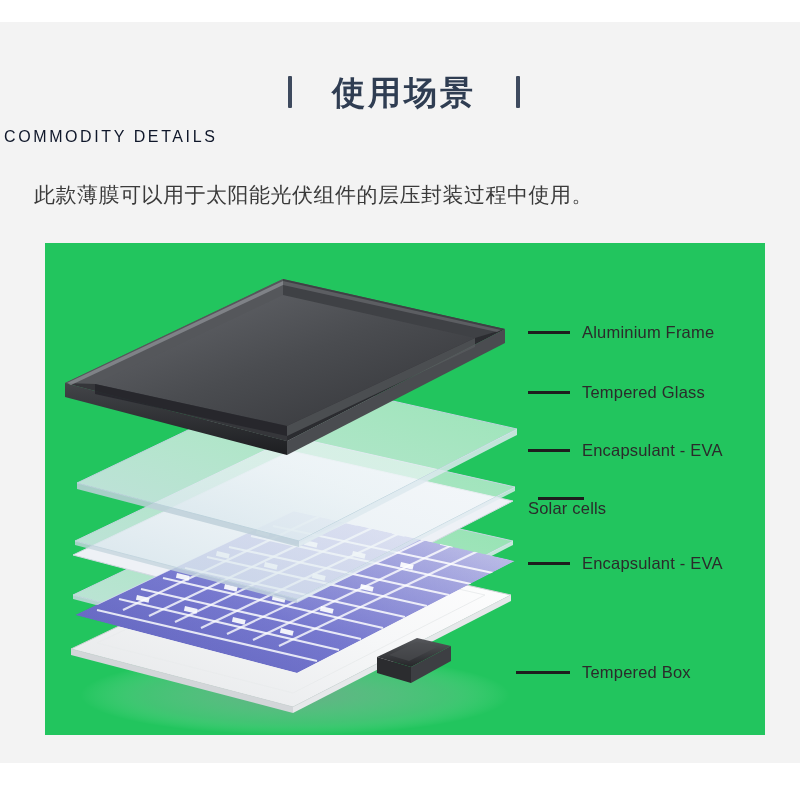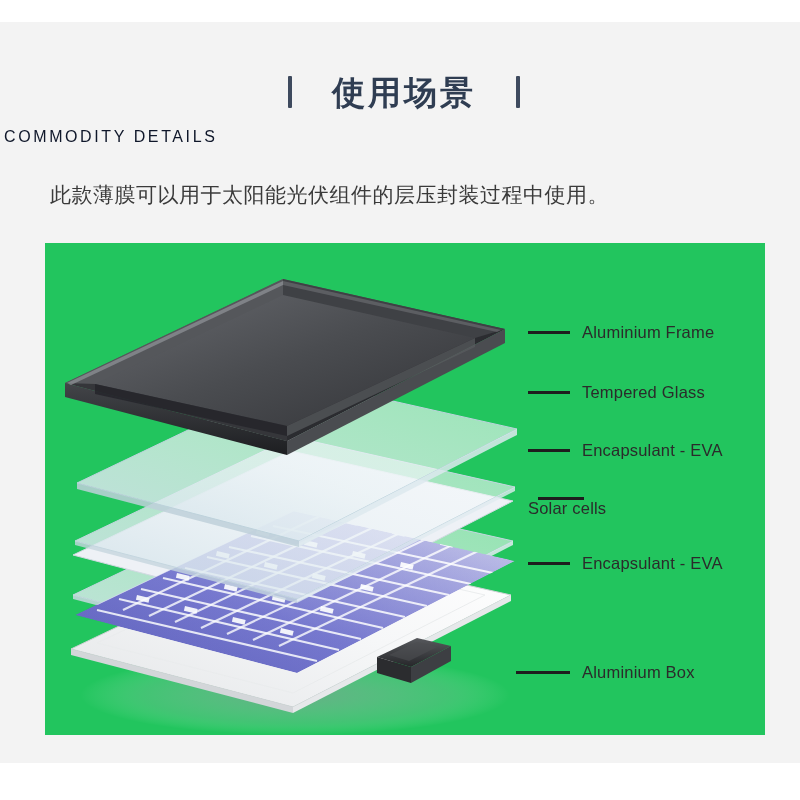--- a/index.html
+++ b/index.html
@@ -74,21 +74,20 @@
   
   #description {
     position: absolute;
     left: 34px;
     top: 180px;
     width: 730px;
     font-size: 21px;
     color: #3a3a3a;
     letter-spacing: 0.5px;
     line-height: 1.4;
-    margin-left: 16px;
   }
 
   
   #figure-panel {
     position: absolute;
     left: 45px;
     top: 243px;
     width: 720px;
     height: 492px;
     background: #22c55e;
@@ -349,18 +348,18 @@
       </div>
 
       <div class="callout" style="top:309px;">
         <span class="callout-line" style="width:42px;"></span>
         <span class="callout-label">Encapsulant - EVA</span>
       </div>
 
 
       <div class="callout" style="top:418px; left:-12px;">
         <span class="callout-line" style="width:54px;"></span>
-        <span class="callout-label">Aluminium Box</span>
+        <span class="callout-label">Tempered Box</span>
       </div>
 
     </div>
   </div>
 </div>
 
 </body></html>

